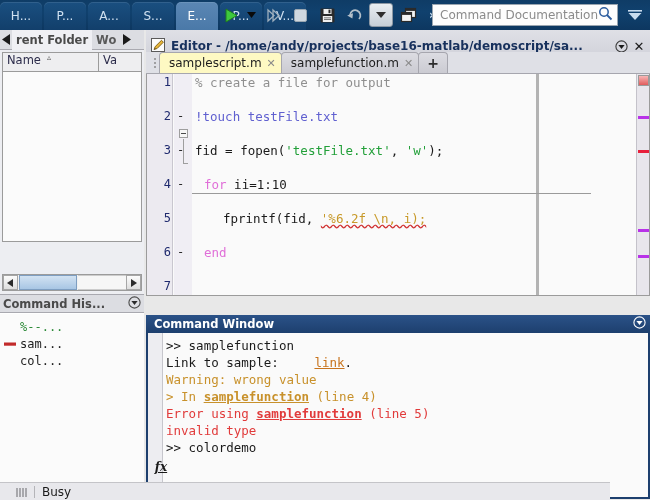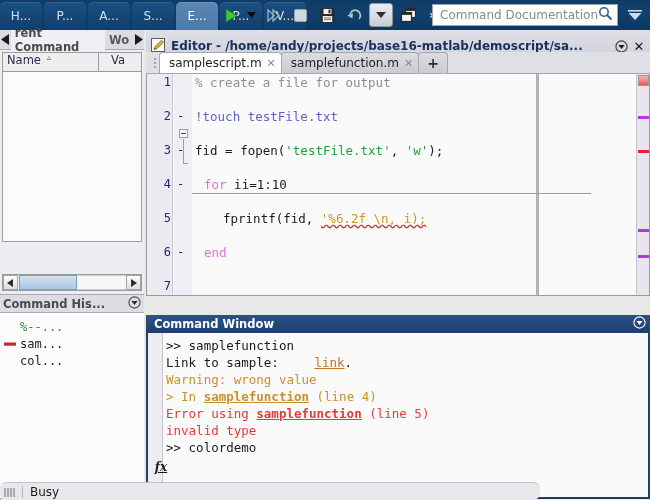--- a/index.html
+++ b/index.html
@@ -75,21 +75,21 @@
   .filetable {
     position: absolute; left: 2px; top: 22px; width: 140px; height: 190px;
     background: #fbfbfb; border: 1px solid #9b9b9b;
   }
   .fth { height: 19px; display: flex; background: #eeeef0; border-bottom: 1px solid #9b9b9b; }
   .fth > div {
     display: flex; align-items: flex-start; padding: 0 4px;
     color: #2b2b4a; font-size: 11.5px; font-family: "DejaVu Sans", sans-serif;
   }
   .fth .c1 { width: 96px; border-right: 1px solid #9b9b9b; }
-  .fth .c2 { flex: 1; margin-left: 8px; }
+  .fth .c2 { flex: 1; }
   .sortasc { margin-left: 6px; font-size: 8px; color: #555; }
 
   .hscroll {
     position: absolute; left: 2px; top: 244px; width: 140px; height: 17px;
     background: #f1f1f1; border: 1px solid #9b9b9b; display: flex; align-items: center;
   }
   .hs-arr { width: 15px; height: 15px; display:flex;align-items:center;justify-content:center;
     background: linear-gradient(180deg,#fcfcfc,#dedede); border:1px solid #a6a6a6; }
   .hs-thumb {
     width: 58px; height: 15px; margin: 0 1px;
@@ -137,21 +137,21 @@
     border-bottom: 1px solid #a6a6ae;
   }
   .grip { width: 9px; height: 18px; display:flex;align-items:center;justify-content:center; }
   .etab {
     height: 21px; display: flex; align-items: center; gap: 5px;
     padding: 0 5px 0 9px; border: 1px solid #a6a6ae; border-bottom: none;
     border-radius: 4px 4px 0 0; margin-right: -1px;
     background: linear-gradient(180deg,#dcdce2,#cbcbd2);
     font-family: "DejaVu Sans", sans-serif; font-size: 12px; color: #1d1d1d;
   }
-  .etab.active { background: #ffffff; }
+  .etab.active { background: #fef9c3; }
   .etab .close { color: #8a8a8a; font-size: 11px; }
   .etab.plus { padding: 0 8px; font-size: 14px; font-weight: bold; color: #2b2b2b; }
 
   .codearea {
     position: absolute; left: 0; top: 44px; width: 504px; height: 222px;
     background: #fafafa; border: 1px solid #9b9b9b; border-top: none;
     overflow: hidden;
   }
   .gutter-num {
     position: absolute; left: 0; top: 0; width: 26px; height: 100%;
@@ -232,23 +232,23 @@
   .cw-link { color: #c8741e; text-decoration: underline; margin-left: 28px; }
   .cw-bold { font-weight: bold; text-decoration: underline; }
   .fxprompt {
     position: absolute; left: 1px; bottom: 22px; width: 24px; height: 16px;
     display: flex; align-items: center; justify-content: center;
     font-family: "DejaVu Serif", serif; font-style: italic; font-size: 12px; font-weight: bold; color: #1a1a1a; text-decoration: underline;
   }
 
   
   .statusbar {
-    position: absolute; left: 0; bottom: 0; width: 540px; height: 18px;
+    position: absolute; left: 0; bottom: 0; width: 610px; height: 18px;
     background: #e8e8ec; border-top: 1px solid #c4c4c8;
-    display: flex; align-items: center; padding-left: 4px; border-radius: 7px;
+    display: flex; align-items: center; padding-left: 16px;
   }
   .sb-grip { width: 14px; height: 11px; display:flex; align-items:flex-end; gap:1px; }
   .sb-grip i { display:block; width:2px; height:9px; background:#a8a8ac; }
   .sb-sep { width: 1px; height: 12px; background: #b4b4b8; margin: 0 7px 0 4px; }
   .sb-text { color: #1a1a1a; font-size: 12px; font-family: "DejaVu Sans", sans-serif; }
   .leftstrip { position: absolute; left: 0; top: 468px; width: 144px; height: 14px;
     background: #f4f4f6; border: 1px solid #b8b8bc; }
 </style>
 </head>
 <body>
@@ -352,21 +352,21 @@
   </div>
 
   <div class="leftcol">
     <div class="lpanel-hdr">
       <span class="arrowbtn">
         <svg width="9" height="11" viewBox="0 0 9 11">
             <polygon points="8,0 8,11 0,5.5" fill="#1a1a1a"></polygon>
           </svg>
       </span>
       <div class="lt active">
-        <span>rent Command</span>
+        <span>rent Folder</span>
       </div>
       <div class="lt">
         <span>Wo</span>
       </div>
       <span class="arrowbtn">
         <svg width="9" height="11" viewBox="0 0 9 11">
             <polygon points="1,0 1,11 9,5.5" fill="#1a1a1a"></polygon>
           </svg>
       </span>
     </div>

